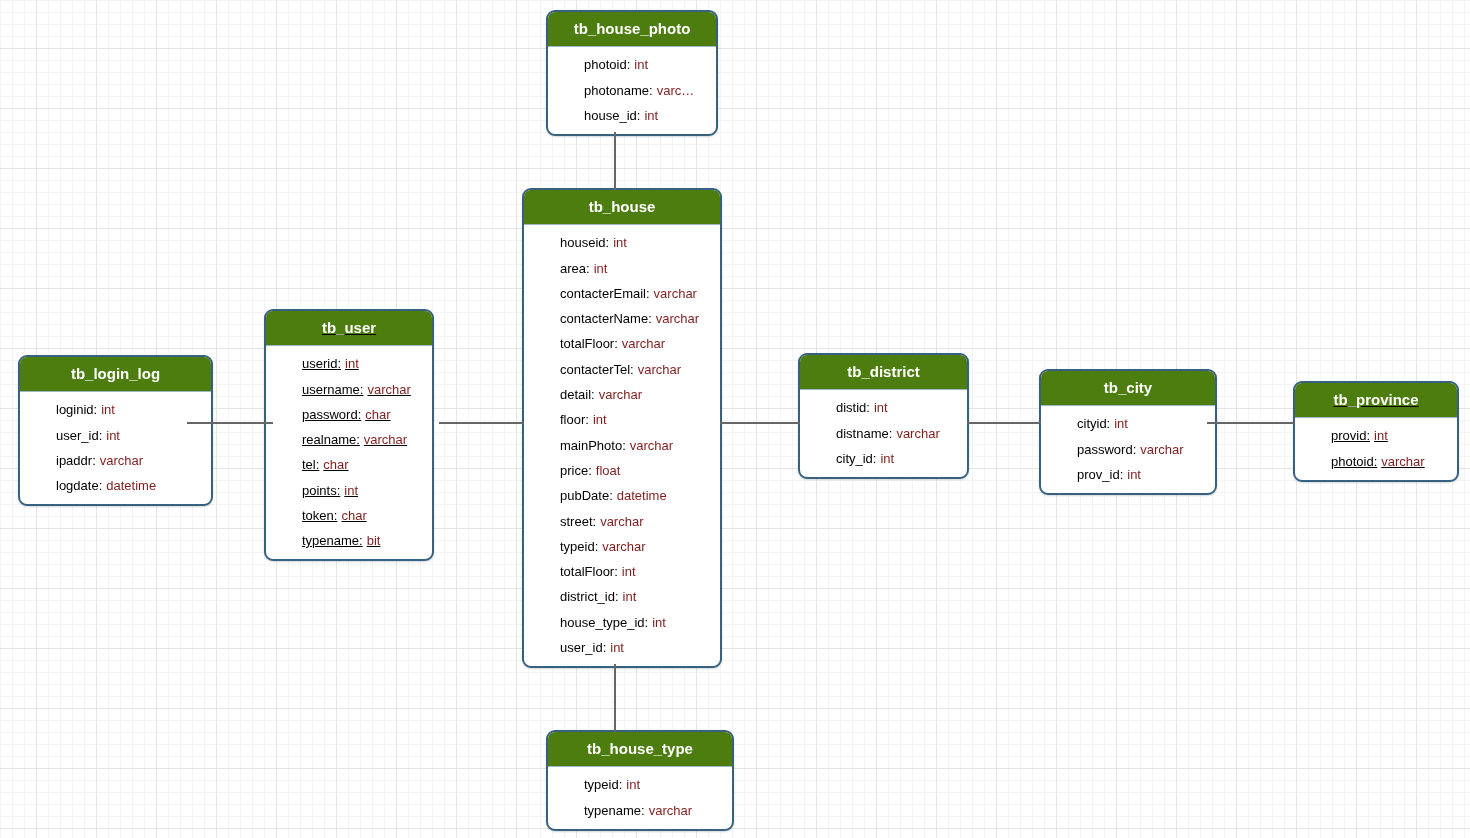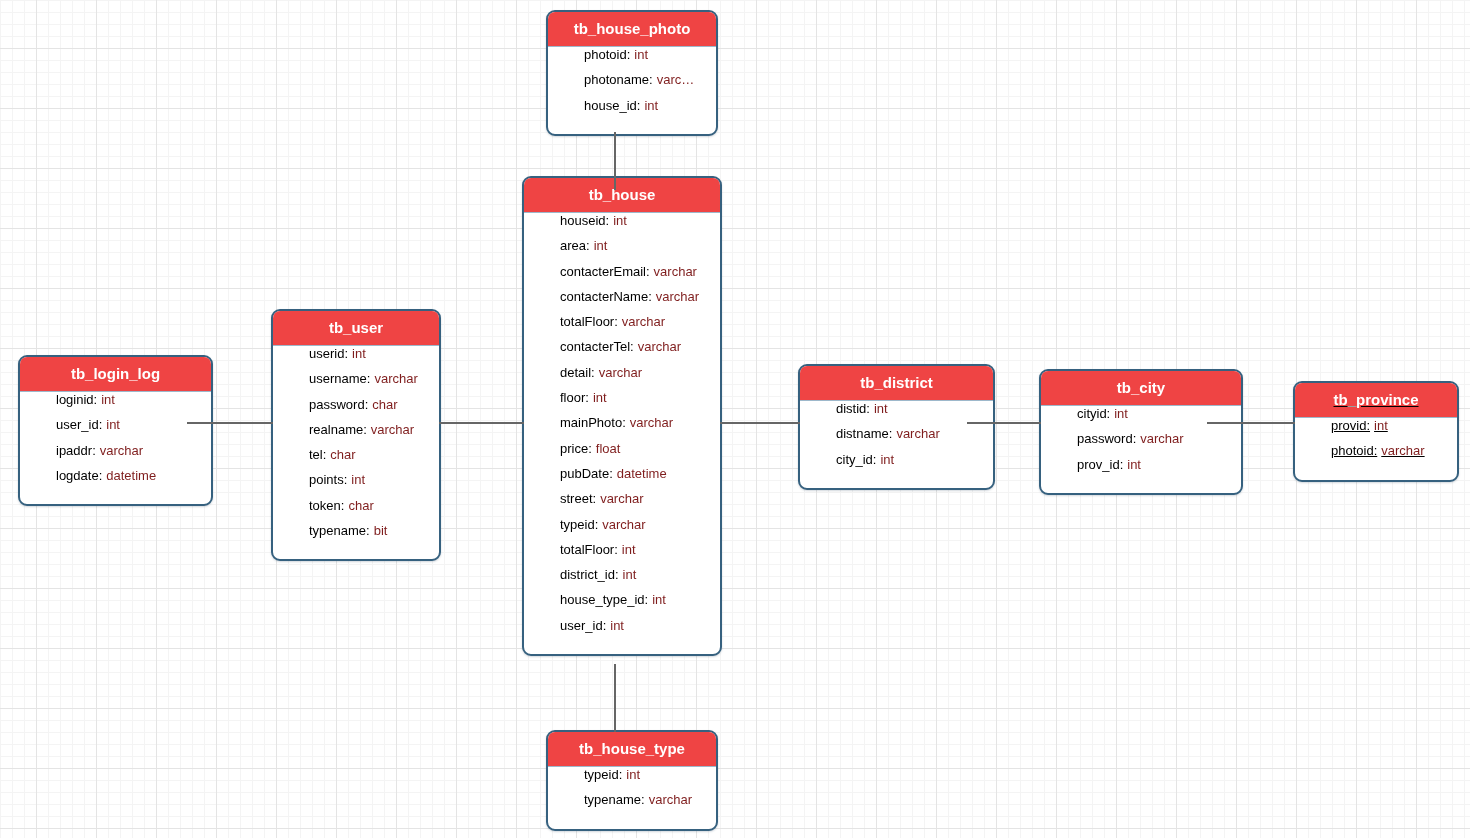--- a/index.html
+++ b/index.html
@@ -28,36 +28,36 @@
     box-sizing: border-box;
     background: #ffffff;
     border: 2px solid #36617f;
     border-radius: 9px;
     box-shadow: 0 1px 2px rgba(80,100,120,0.25);
     overflow: hidden;
   }
   .er-header {
     height: 34px;
     line-height: 34px;
-    background: #ef4444;
+    background: #4d7c0f;
     color: #ffffff;
     font-size: 15px;
     font-weight: bold;
     text-align: center;
     border-bottom: 1px solid #9db8cb;
     white-space: nowrap;
     overflow: hidden;
   }
   .er-body {
     padding: 0 6px 11px 36px;
   }
   .row {
     height: 25.3px;
     display: flex;
-    align-items: flex-start;
+    align-items: flex-end;
     font-size: 13px;
     white-space: nowrap;
     overflow: hidden;
   }
   .fname { color: #000000; }
   .ftype { color: #7f1d1d; margin-left: 4px; }
   .connector {
     position: absolute;
     background: #666666;
   }
@@ -78,21 +78,21 @@
         <div class="row">
           <span class="fname">photoname:</span>
           <span class="ftype">varc…</span>
         </div>
         <div class="row">
           <span class="fname">house_id:</span>
           <span class="ftype">int</span>
         </div>
       </div>
   </div>
-    <div class="er-table" style="left: 522px; top: 176px; width: 200px;">
+    <div class="er-table" style="left: 522px; top: 188px; width: 200px;">
     <div class="er-header">
       <span>tb_house</span>
     </div>
     <div class="er-body">
         <div class="row">
           <span class="fname">houseid:</span>
           <span class="ftype">int</span>
         </div>
         <div class="row">
           <span class="fname">area:</span>
@@ -153,21 +153,21 @@
         <div class="row">
           <span class="fname">house_type_id:</span>
           <span class="ftype">int</span>
         </div>
         <div class="row">
           <span class="fname">user_id:</span>
           <span class="ftype">int</span>
         </div>
       </div>
   </div>
-    <div class="er-table" style="left: 271px; top: 309px; width: 170px;">
+    <div class="er-table" style="left: 264px; top: 309px; width: 170px; text-decoration: underline;">
     <div class="er-header">
       <span>tb_user</span>
     </div>
     <div class="er-body">
         <div class="row">
           <span class="fname">userid:</span>
           <span class="ftype">int</span>
         </div>
         <div class="row">
           <span class="fname">username:</span>
@@ -215,40 +215,40 @@
         <div class="row">
           <span class="fname">ipaddr:</span>
           <span class="ftype">varchar</span>
         </div>
         <div class="row">
           <span class="fname">logdate:</span>
           <span class="ftype">datetime</span>
         </div>
       </div>
   </div>
-    <div class="er-table" style="left: 798px; top: 364px; width: 197px;">
+    <div class="er-table" style="left: 798px; top: 353px; width: 171px;">
     <div class="er-header">
       <span>tb_district</span>
     </div>
     <div class="er-body">
         <div class="row">
           <span class="fname">distid:</span>
           <span class="ftype">int</span>
         </div>
         <div class="row">
           <span class="fname">distname:</span>
           <span class="ftype">varchar</span>
         </div>
         <div class="row">
           <span class="fname">city_id:</span>
           <span class="ftype">int</span>
         </div>
       </div>
   </div>
-    <div class="er-table" style="left: 1039px; top: 369px; width: 204px;">
+    <div class="er-table" style="left: 1039px; top: 369px; width: 178px;">
     <div class="er-header">
       <span>tb_city</span>
     </div>
     <div class="er-body">
         <div class="row">
           <span class="fname">cityid:</span>
           <span class="ftype">int</span>
         </div>
         <div class="row">
           <span class="fname">password:</span>
@@ -268,21 +268,21 @@
         <div class="row">
           <span class="fname">provid:</span>
           <span class="ftype">int</span>
         </div>
         <div class="row">
           <span class="fname">photoid:</span>
           <span class="ftype">varchar</span>
         </div>
       </div>
   </div>
-    <div class="er-table" style="left: 546px; top: 730px; width: 172px;">
+    <div class="er-table" style="left: 546px; top: 730px; width: 188px;">
     <div class="er-header">
       <span>tb_house_type</span>
     </div>
     <div class="er-body">
         <div class="row">
           <span class="fname">typeid:</span>
           <span class="ftype">int</span>
         </div>
         <div class="row">
           <span class="fname">typename:</span>

